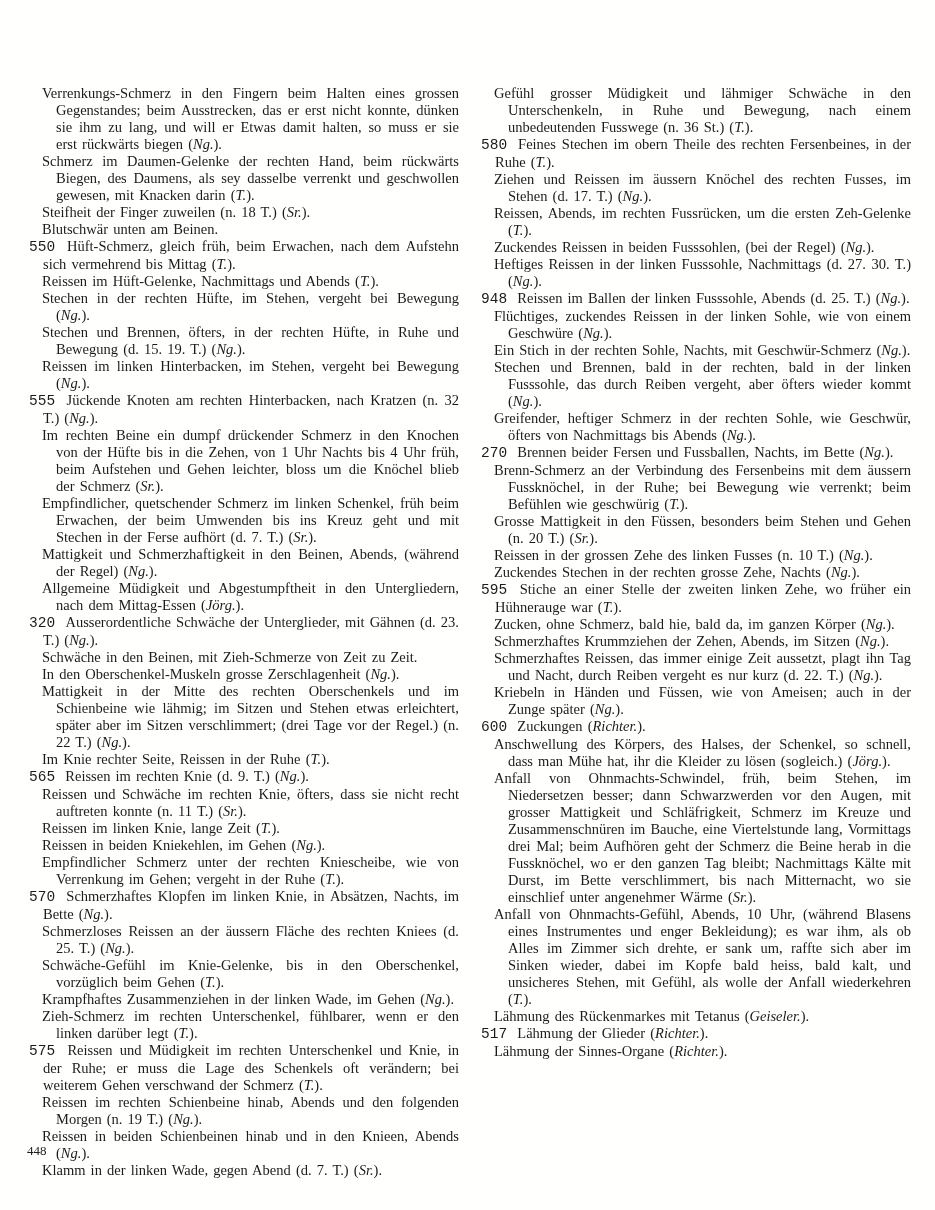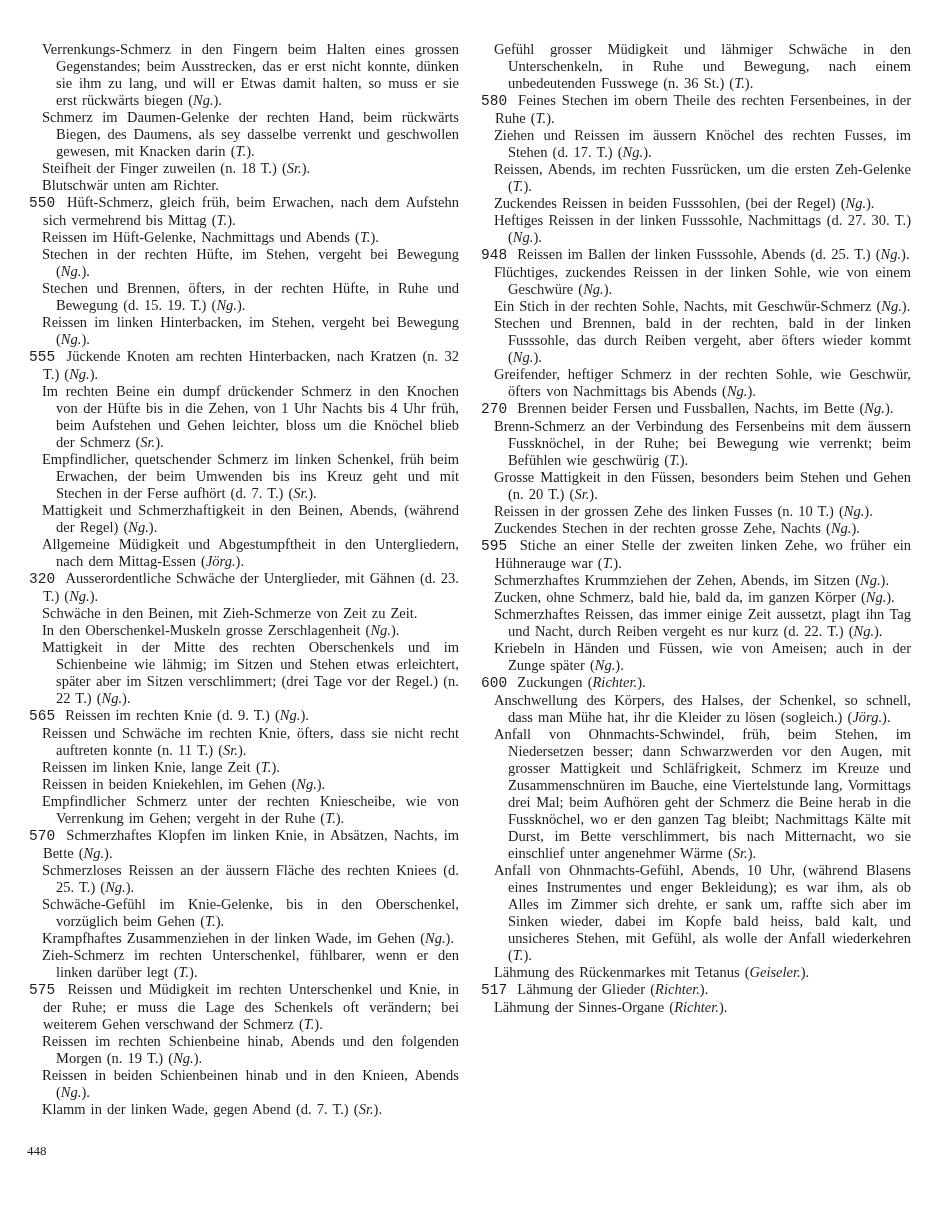--- a/index.html
+++ b/index.html
@@ -22,20 +22,21 @@
     padding: 41px 24px 0 29px;
   }
   .column {
     width: 430px;
     flex: 0 0 430px;
     font-size: 14.5px;
     line-height: 17px;
     text-align: justify;
     word-spacing: 1.5px;
     hyphens: auto;
+    margin-top: 44px;
     -webkit-hyphens: auto;
   }
   .entry {
     margin: 0;
     padding-left: 27px;
     text-indent: -14px;
   }
   .entry.numbered {
     padding-left: 14px;
   }
@@ -56,35 +57,36 @@
 </style>
 </head>
 <body>
 
 <div class="page">
   <div class="content">
       <div class="column">
         <p class="entry">Verrenkungs-Schmerz in den Fingern beim Halten eines grossen Gegenstandes; beim Ausstrecken, das er erst nicht konnte, dünken sie ihm zu lang, und will er Etwas damit halten, so muss er sie erst rückwärts biegen (<i>Ng.</i>).</p>
         <p class="entry">Schmerz im Daumen-Gelenke der rechten Hand, beim rückwärts Biegen, des Daumens, als sey dasselbe verrenkt und geschwollen gewesen, mit Knacken darin (<i>T.</i>).</p>
         <p class="entry">Steifheit der Finger zuweilen (n. 18 T.) (<i>Sr.</i>).</p>
-        <p class="entry">Blutschwär unten am Richter.</p>
+        <p class="entry">Blutschwär unten am Beinen.</p>
         <p class="entry numbered"><span class="num">550 </span>Hüft-Schmerz, gleich früh, beim Erwachen, nach dem Aufstehn sich vermehrend bis Mittag (<i>T.</i>).</p>
         <p class="entry">Reissen im Hüft-Gelenke, Nachmittags und Abends (<i>T.</i>).</p>
         <p class="entry">Stechen in der rechten Hüfte, im Stehen, vergeht bei Bewegung (<i>Ng.</i>).</p>
         <p class="entry">Stechen und Brennen, öfters, in der rechten Hüfte, in Ruhe und Bewegung (d. 15. 19. T.) (<i>Ng.</i>).</p>
         <p class="entry">Reissen im linken Hinterbacken, im Stehen, vergeht bei Bewegung (<i>Ng.</i>).</p>
         <p class="entry numbered"><span class="num">555 </span>Jückende Knoten am rechten Hinterbacken, nach Kratzen (n. 32 T.) (<i>Ng.</i>).</p>
         <p class="entry">Im rechten Beine ein dumpf drückender Schmerz in den Knochen von der Hüfte bis in die Zehen, von 1 Uhr Nachts bis 4 Uhr früh, beim Aufstehen und Gehen leichter, bloss um die Knöchel blieb der Schmerz (<i>Sr.</i>).</p>
         <p class="entry">Empfindlicher, quetschender Schmerz im linken Schenkel, früh beim Erwachen, der beim Umwenden bis ins Kreuz geht und mit Stechen in der Ferse aufhört (d. 7. T.) (<i>Sr.</i>).</p>
         <p class="entry">Mattigkeit und Schmerzhaftigkeit in den Beinen, Abends, (während der Regel) (<i>Ng.</i>).</p>
         <p class="entry">Allgemeine Müdigkeit und Abgestumpftheit in den Untergliedern, nach dem Mittag-Essen (<i>Jörg.</i>).</p>
         <p class="entry numbered"><span class="num">320 </span>Ausserordentliche Schwäche der Unterglieder, mit Gähnen (d. 23. T.) (<i>Ng.</i>).</p>
         <p class="entry">Schwäche in den Beinen, mit Zieh-Schmerze von Zeit zu Zeit.</p>
         <p class="entry">In den Oberschenkel-Muskeln grosse Zerschlagenheit (<i>Ng.</i>).</p>
         <p class="entry">Mattigkeit in der Mitte des rechten Oberschenkels und im Schienbeine wie lähmig; im Sitzen und Stehen etwas erleichtert, später aber im Sitzen verschlimmert; (drei Tage vor der Regel.) (n. 22 T.) (<i>Ng.</i>).</p>
+        <p class="entry">Im Knie rechter Seite, Reissen in der Ruhe (<i>T.</i>).</p>
         <p class="entry numbered"><span class="num">565 </span>Reissen im rechten Knie (d. 9. T.) (<i>Ng.</i>).</p>
         <p class="entry">Reissen und Schwäche im rechten Knie, öfters, dass sie nicht recht auftreten konnte (n. 11 T.) (<i>Sr.</i>).</p>
         <p class="entry">Reissen im linken Knie, lange Zeit (<i>T.</i>).</p>
         <p class="entry">Reissen in beiden Kniekehlen, im Gehen (<i>Ng.</i>).</p>
         <p class="entry">Empfindlicher Schmerz unter der rechten Kniescheibe, wie von Verrenkung im Gehen; vergeht in der Ruhe (<i>T.</i>).</p>
         <p class="entry numbered"><span class="num">570 </span>Schmerzhaftes Klopfen im linken Knie, in Absätzen, Nachts, im Bette (<i>Ng.</i>).</p>
         <p class="entry">Schmerzloses Reissen an der äussern Fläche des rechten Kniees (d. 25. T.) (<i>Ng.</i>).</p>
         <p class="entry">Schwäche-Gefühl im Knie-Gelenke, bis in den Oberschenkel, vorzüglich beim Gehen (<i>T.</i>).</p>
         <p class="entry">Krampfhaftes Zusammenziehen in der linken Wade, im Gehen (<i>Ng.</i>).</p>
         <p class="entry">Zieh-Schmerz im rechten Unterschenkel, fühlbarer, wenn er den linken darüber legt (<i>T.</i>).</p>
@@ -104,22 +106,22 @@
         <p class="entry">Flüchtiges, zuckendes Reissen in der linken Sohle, wie von einem Geschwüre (<i>Ng.</i>).</p>
         <p class="entry">Ein Stich in der rechten Sohle, Nachts, mit Geschwür-Schmerz (<i>Ng.</i>).</p>
         <p class="entry">Stechen und Brennen, bald in der rechten, bald in der linken Fusssohle, das durch Reiben vergeht, aber öfters wieder kommt (<i>Ng.</i>).</p>
         <p class="entry">Greifender, heftiger Schmerz in der rechten Sohle, wie Geschwür, öfters von Nachmittags bis Abends (<i>Ng.</i>).</p>
         <p class="entry numbered"><span class="num">270 </span>Brennen beider Fersen und Fussballen, Nachts, im Bette (<i>Ng.</i>).</p>
         <p class="entry">Brenn-Schmerz an der Verbindung des Fersenbeins mit dem äussern Fussknöchel, in der Ruhe; bei Bewegung wie verrenkt; beim Befühlen wie geschwürig (<i>T.</i>).</p>
         <p class="entry">Grosse Mattigkeit in den Füssen, besonders beim Stehen und Gehen (n. 20 T.) (<i>Sr.</i>).</p>
         <p class="entry">Reissen in der grossen Zehe des linken Fusses (n. 10 T.) (<i>Ng.</i>).</p>
         <p class="entry">Zuckendes Stechen in der rechten grosse Zehe, Nachts (<i>Ng.</i>).</p>
         <p class="entry numbered"><span class="num">595 </span>Stiche an einer Stelle der zweiten linken Zehe, wo früher ein Hühnerauge war (<i>T.</i>).</p>
+        <p class="entry">Zucken, ohne Schmerz, bald hie, bald da, im ganzen Körper (<i>Ng.</i>).</p>
         <p class="entry">Schmerzhaftes Krummziehen der Zehen, Abends, im Sitzen (<i>Ng.</i>).</p>
-        <p class="entry">Zucken, ohne Schmerz, bald hie, bald da, im ganzen Körper (<i>Ng.</i>).</p>
         <p class="entry">Schmerzhaftes Reissen, das immer einige Zeit aussetzt, plagt ihn Tag und Nacht, durch Reiben vergeht es nur kurz (d. 22. T.) (<i>Ng.</i>).</p>
         <p class="entry">Kriebeln in Händen und Füssen, wie von Ameisen; auch in der Zunge später (<i>Ng.</i>).</p>
         <p class="entry numbered"><span class="num">600 </span>Zuckungen (<i>Richter.</i>).</p>
         <p class="entry">Anschwellung des Körpers, des Halses, der Schenkel, so schnell, dass man Mühe hat, ihr die Kleider zu lösen (sogleich.) (<i>Jörg.</i>).</p>
         <p class="entry">Anfall von Ohnmachts-Schwindel, früh, beim Stehen, im Niedersetzen besser; dann Schwarzwerden vor den Augen, mit grosser Mattigkeit und Schläfrigkeit, Schmerz im Kreuze und Zusammenschnüren im Bauche, eine Viertelstunde lang, Vormittags drei Mal; beim Aufhören geht der Schmerz die Beine herab in die Fussknöchel, wo er den ganzen Tag bleibt; Nachmittags Kälte mit Durst, im Bette verschlimmert, bis nach Mitternacht, wo sie einschlief unter angenehmer Wärme (<i>Sr.</i>).</p>
         <p class="entry">Anfall von Ohnmachts-Gefühl, Abends, 10 Uhr, (während Blasens eines Instrumentes und enger Bekleidung); es war ihm, als ob Alles im Zimmer sich drehte, er sank um, raffte sich aber im Sinken wieder, dabei im Kopfe bald heiss, bald kalt, und unsicheres Stehen, mit Gefühl, als wolle der Anfall wiederkehren (<i>T.</i>).</p>
         <p class="entry">Lähmung des Rückenmarkes mit Tetanus (<i>Geiseler.</i>).</p>
         <p class="entry numbered"><span class="num">517 </span>Lähmung der Glieder (<i>Richter.</i>).</p>
         <p class="entry">Lähmung der Sinnes-Organe (<i>Richter.</i>).</p>
       </div>

